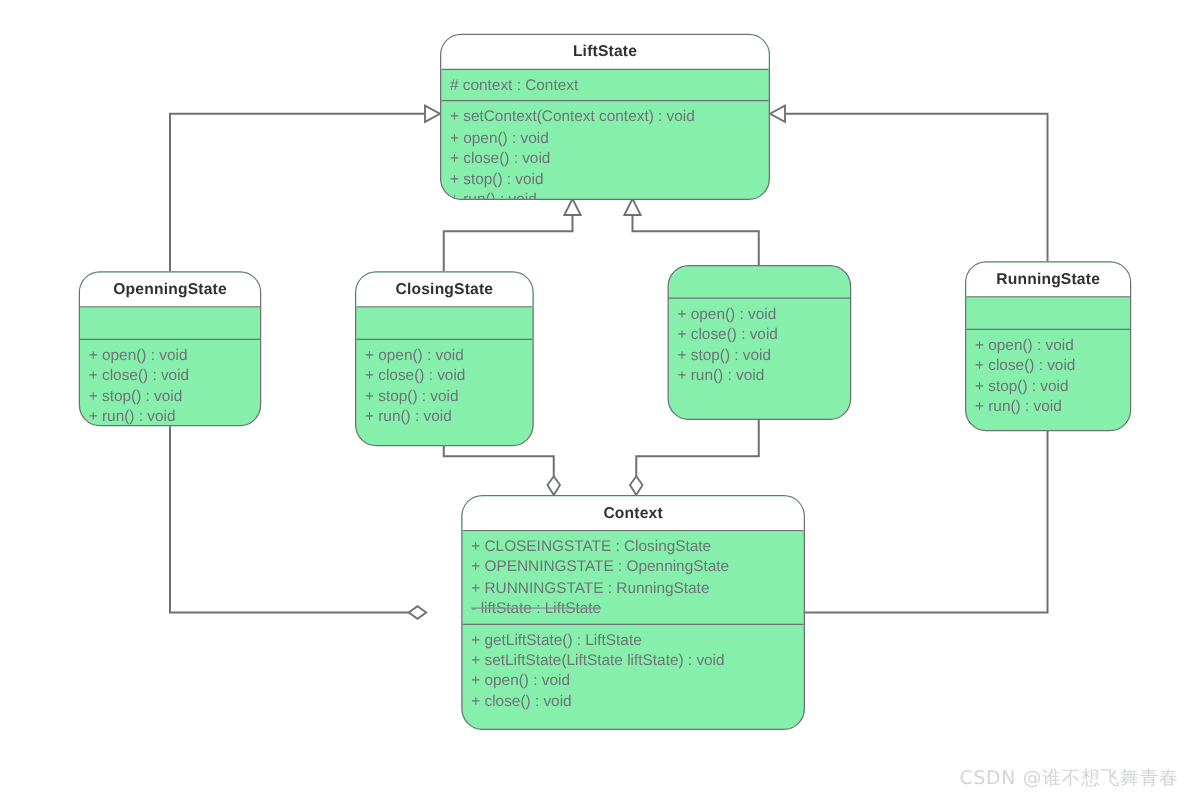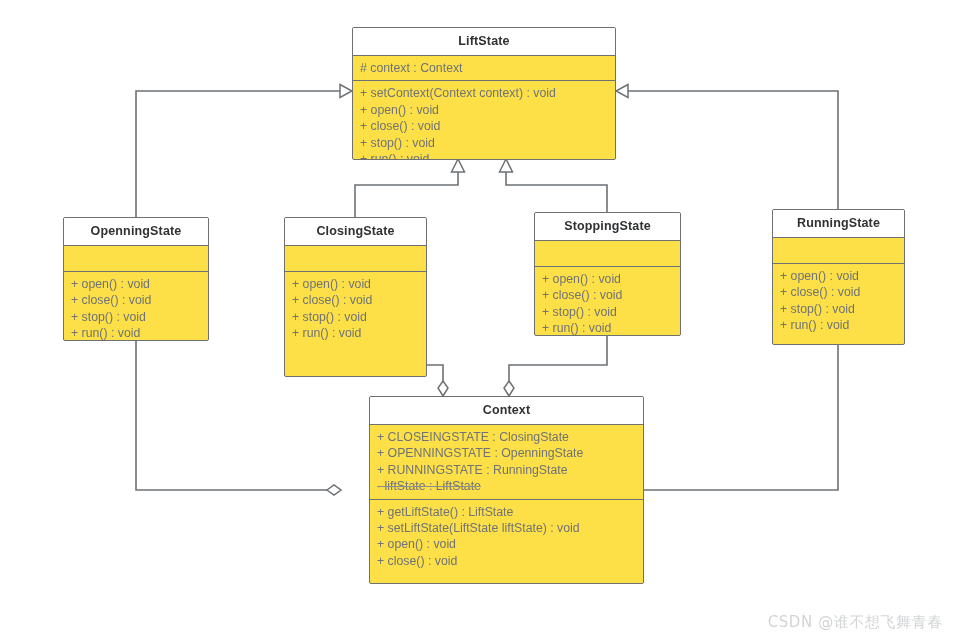--- a/index.html
+++ b/index.html
@@ -24,23 +24,23 @@
   #connectors {
     position: absolute;
     left: 0; top: 0;
     width: 961px;
     height: 642px;
     z-index: 1;
   }
   .uml-class {
     position: absolute;
     z-index: 2;
-    background: #fde047;
+    background: #86efac;
     border: 1.6px solid #6e7174;
-    border-radius: 2px;
+    border-radius: 17px;
     box-sizing: border-box;
     overflow: hidden;
   }
   .uml-name {
     text-align: center;
     font-weight: bold;
     font-size: 12.5px;
     color: #2f3133;
     letter-spacing: .15px;
     padding: 6px 4px 7px 4px;
@@ -68,21 +68,21 @@
     white-space: nowrap;
   }
   .uml-line.struck {
     text-decoration: line-through;
     text-decoration-color: #8a8e91;
   }
 
   
   #class-liftstate   { left: 352px; top: 27px;  width: 264px; height: 133px; }
   #class-openning    { left: 63px;  top: 217px; width: 146px; height: 124px; }
-  #class-closing     { left: 284px; top: 217px; width: 143px; height: 160px; }
+  #class-closing     { left: 284px; top: 217px; width: 143px; height: 140px; }
   #class-stopping    { left: 534px; top: 212px; width: 147px; height: 124px; }
   #class-running     { left: 772px; top: 209px; width: 133px; height: 136px; }
   #class-context     { left: 341px; top: 396px; width: 275px; height: 188px; margin-left: 28px; }
 
   .watermark {
     position: absolute;
     right: 18px;
     bottom: 10px;
     z-index: 5;
     font-size: 15px;
@@ -158,21 +158,20 @@
     <div class="uml-attrs empty"></div>
     <div class="uml-ops">
       <div class="uml-line">+ open() : void</div>
       <div class="uml-line">+ close() : void</div>
       <div class="uml-line">+ stop() : void</div>
       <div class="uml-line">+ run() : void</div>
     </div>
   </div>
 
   <div class="uml-class" id="class-stopping">
-    <div class="uml-name">StoppingState</div>
     <div class="uml-attrs empty"></div>
     <div class="uml-ops">
       <div class="uml-line">+ open() : void</div>
       <div class="uml-line">+ close() : void</div>
       <div class="uml-line">+ stop() : void</div>
       <div class="uml-line">+ run() : void</div>
     </div>
   </div>
 
   <div class="uml-class" id="class-running">

